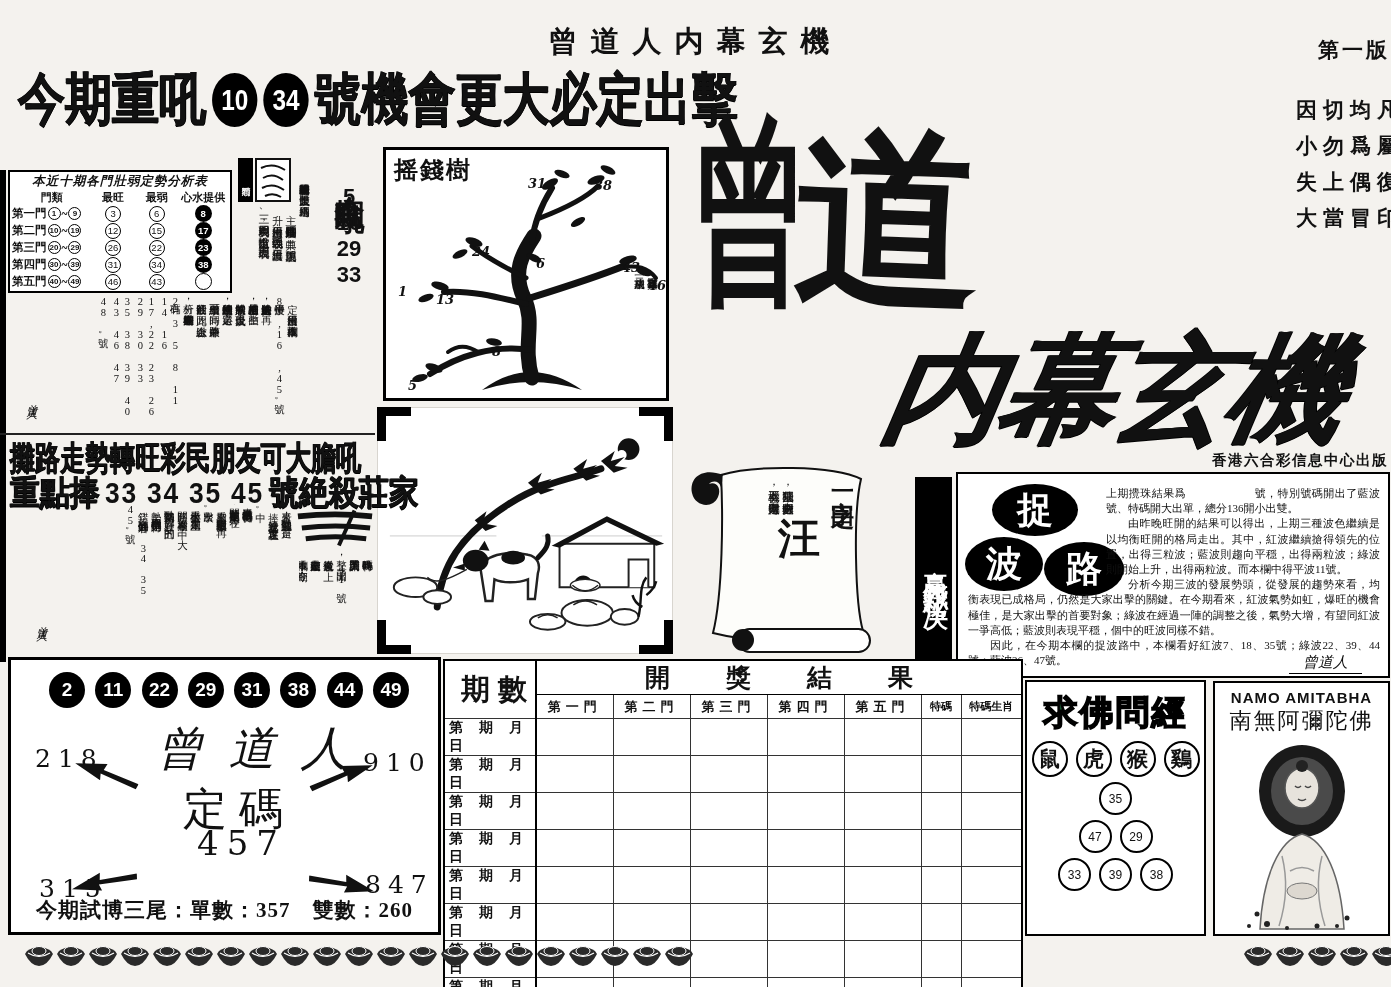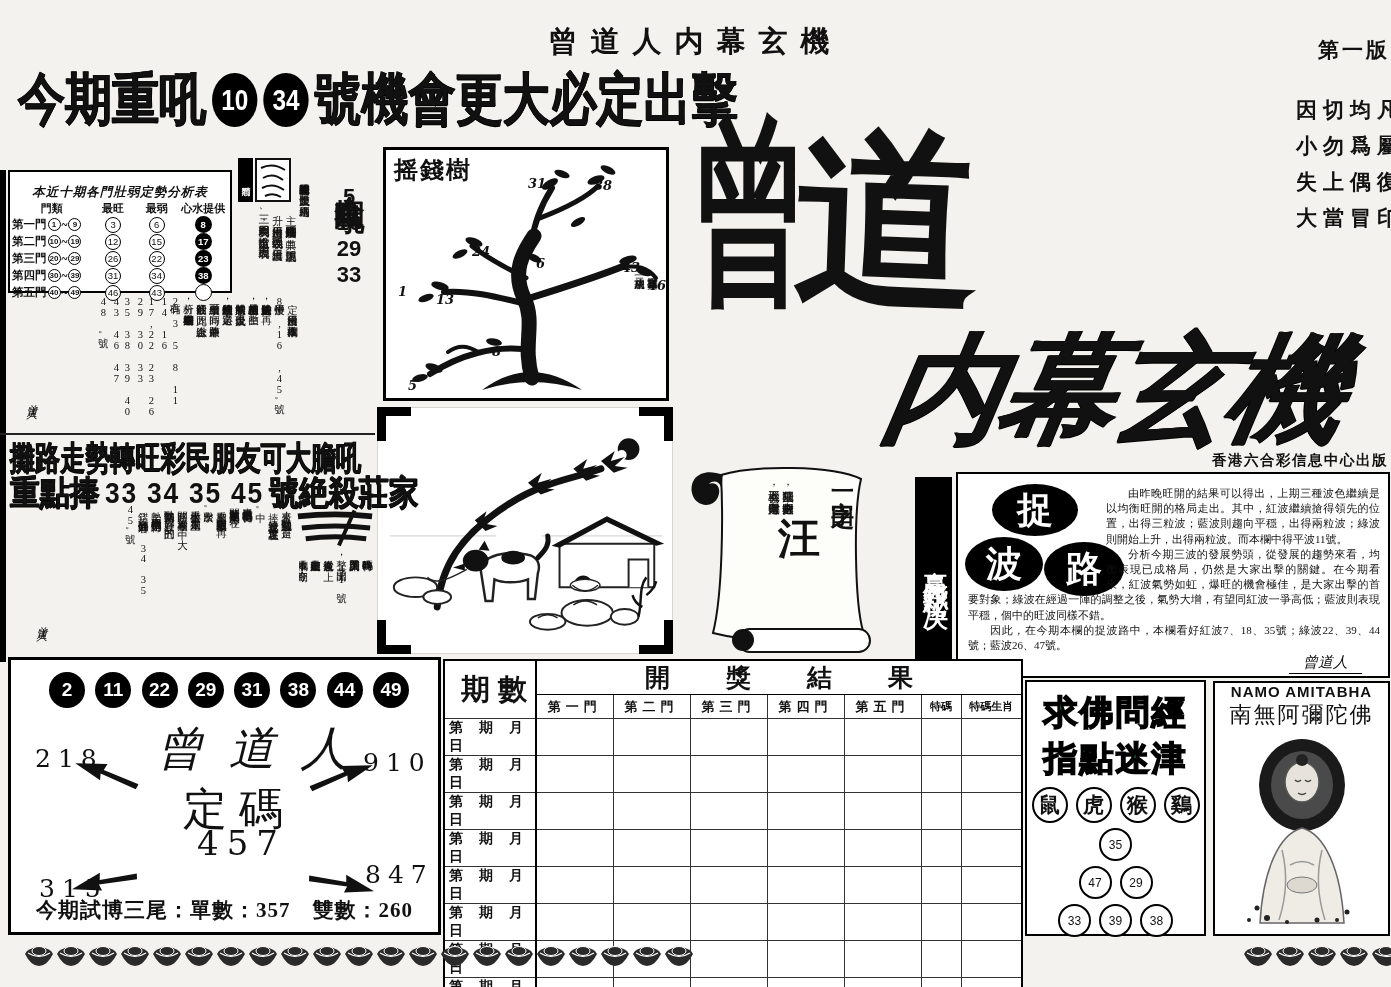--- a/index.html
+++ b/index.html
@@ -19,21 +19,21 @@
   .heavy{font-family:"Liberation Sans",sans-serif;font-weight:900;
          text-shadow:.7px 0 #000,-.7px 0 #000,0 .5px #000}
   
   .masthead{left:0;right:0;top:22px;text-align:center;font-size:29px;font-weight:bold;letter-spacing:13px}
   .edition{left:1318px;top:36px;font-size:21px;font-weight:bold;letter-spacing:3px}
   .main-headline{left:18px;top:62px;display:flex;align-items:center;gap:7px;font-size:56px;
                  transform:scaleX(.84);transform-origin:left center;white-space:nowrap}
   .hball{width:54px;height:54px;font-size:29px;flex:none}
   
   .leftbar{left:0;top:170px;width:6px;height:492px;background:#000}
-  .an-box{left:8px;top:170px;width:224px;height:123px;border:2px solid #000;background:#fff;padding:12px 2px}
+  .an-box{left:8px;top:170px;width:224px;height:123px;border:2px solid #000;background:#fff;padding:1px 2px}
   .an-title{text-align:center;font-size:12.5px;font-weight:bold;font-style:italic;letter-spacing:1px;height:17px}
   .an-head{display:flex;font-size:11px;font-weight:bold;height:15px}
   .an-head span:nth-child(1){width:80px;text-align:center}
   .an-head span:nth-child(2),.an-head span:nth-child(3){width:44px;text-align:center}
   .an-head span:nth-child(4){width:50px;text-align:center}
   .an-row{display:flex;align-items:center;height:17px}
   .an-gate{width:80px;display:inline-flex;align-items:center;gap:1px;font-size:11.5px;font-weight:bold;white-space:nowrap}
   .an-c{width:44px;display:inline-flex;justify-content:center}
   .an-p{width:50px;display:inline-flex;justify-content:center}
   .rsm{width:13px;height:13px;font-size:8px}
@@ -125,21 +125,21 @@
   
   .ask-box{left:1025px;top:680px;width:181px;height:256px;border:2.5px solid #000;background:#fff;text-align:center}
   .outline-t{font-size:34px;font-weight:bold;letter-spacing:2px;color:#14532d;
              -webkit-text-stroke:1.5px #000;text-shadow:none;white-space:nowrap}
   .ask3{font-size:25px;font-weight:bold;font-style:italic;letter-spacing:3px}
   .zring{width:36px;height:36px;font-size:21px;font-weight:bold;border-width:2px;font-family:"Liberation Serif",serif}
   .nring{width:33px;height:33px;font-size:12px;font-weight:normal;border-width:2.5px}
   .ask-row{display:flex;justify-content:center;gap:8px;margin-top:5px}
   
   .bud-box{left:1213px;top:681px;width:177px;height:255px;border:2.5px solid #000;background:#fff;text-align:center;overflow:hidden}
-  .bud-en{font-size:15px;font-weight:bold;font-family:"Liberation Sans",sans-serif;letter-spacing:1px;}
+  .bud-en{font-size:15px;font-weight:bold;font-family:"Liberation Sans",sans-serif;letter-spacing:1px;margin-top:6px}
   .bud-cn{font-size:22px;font-weight:normal;letter-spacing:2px}
   
   .ingots{display:flex;gap:2px}
   .ingots svg{width:30px;height:28px;flex:none}
 </style>
 </head>
 <body>
 
 <div class="page">
 
@@ -426,20 +426,21 @@
   </div>
 
   <div class="abs secret">赢錢秘决</div>
 
   <div class="abs wave-box">
     <span class="oval" style="left:34px;top:10px;width:86px;height:52px">捉</span>
     <span class="oval" style="left:7px;top:63px;width:78px;height:54px">波</span>
     <span class="oval" style="left:86px;top:68px;width:80px;height:54px">路</span>
     <div class="wave-text">
       <span class="wave-spacer"></span>
+      <p class="first">上期攪珠結果爲　　　　　　號，特別號碼開出了藍波　　號、特碼開大出單，總分136開小出雙。</p>
       <p>由昨晚旺開的結果可以得出，上期三種波色繼續是以均衡旺開的格局走出。其中，紅波繼續搶得領先的位置，出得三粒波；藍波則趨向平穩，出得兩粒波；綠波則開始上升，出得兩粒波。而本欄中得平波11號。</p>
       <p>分析今期三波的發展勢頭，從發展的趨勢來看，均衡表現已成格局，仍然是大家出擊的關鍵。在今期看來，紅波氣勢如虹，爆旺的機會極佳，是大家出擊的首要對象；綠波在經過一陣的調整之後，氣勢大增，有望同紅波一爭高低；藍波則表現平穩，個中的旺波同樣不錯。</p>
       <p>因此，在今期本欄的捉波路中，本欄看好紅波7、18、35號；綠波22、39、44號；藍波26、47號。</p>
     </div>
     <span class="wave-sig">曾道人</span>
   </div>
 
   <div class="abs code-box">
     <div class="cb-balls">
       <span class="ball">2</span>
@@ -448,21 +449,21 @@
       <span class="ball">29</span>
       <span class="ball">31</span>
       <span class="ball">38</span>
       <span class="ball">44</span>
       <span class="ball">49</span>
     </div>
     <div class="cb-name">曾道人</div>
     <span class="cb-num" style="left:24px;top:84px">218</span>
     <span class="cb-num" style="left:352px;top:88px">910</span>
     <span class="cb-num" style="left:28px;top:214px">315</span>
-    <span class="cb-num" style="left:354px;top:200px">847</span>
+    <span class="cb-num" style="left:354px;top:210px">847</span>
     <svg class="arr" style="left:62px;top:92px;transform:scaleX(-1) rotate(-16deg)" viewBox="0 0 100 40">
         <polygon points="0,26 55,20 52,10 98,22 56,36 58,26 2,34" fill="#111"></polygon>
       </svg>
     <svg class="arr" style="left:296px;top:94px;transform:rotate(-16deg)" viewBox="0 0 100 40">
         <polygon points="0,26 55,20 52,10 98,22 56,36 58,26 2,34" fill="#111"></polygon>
       </svg>
     <svg class="arr" style="left:58px;top:200px;transform:scaleX(-1) rotate(16deg)" viewBox="0 0 100 40">
         <polygon points="0,26 55,20 52,10 98,22 56,36 58,26 2,34" fill="#111"></polygon>
       </svg>
     <svg class="arr" style="left:298px;top:202px;transform:rotate(16deg)" viewBox="0 0 100 40">
@@ -588,21 +589,20 @@
             <td></td>
           <td></td>
         </tr>
 
       </tbody>
     </table>
   </div>
 
   <div class="abs ask-box">
     <div class="outline-t" style="margin-top:8px">求佛問經</div>
-    <div class="outline-t">指點迷津</div>
     <div class="ask-row">
       <span class="ring zring">鼠</span>
       <span class="ring zring">虎</span>
       <span class="ring zring">猴</span>
       <span class="ring zring">鷄</span>
     </div>
     <div class="ask-row">
       <span class="ring nring">35</span>
     </div>
     <div class="ask-row">

